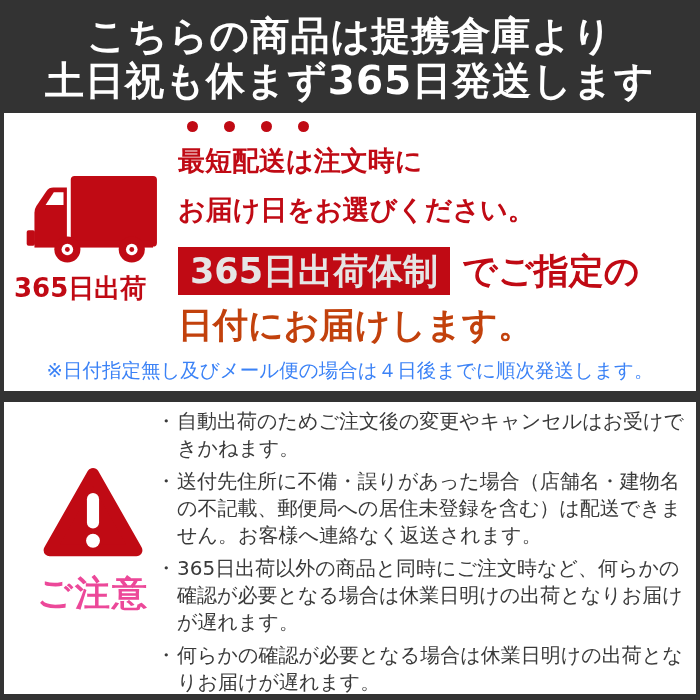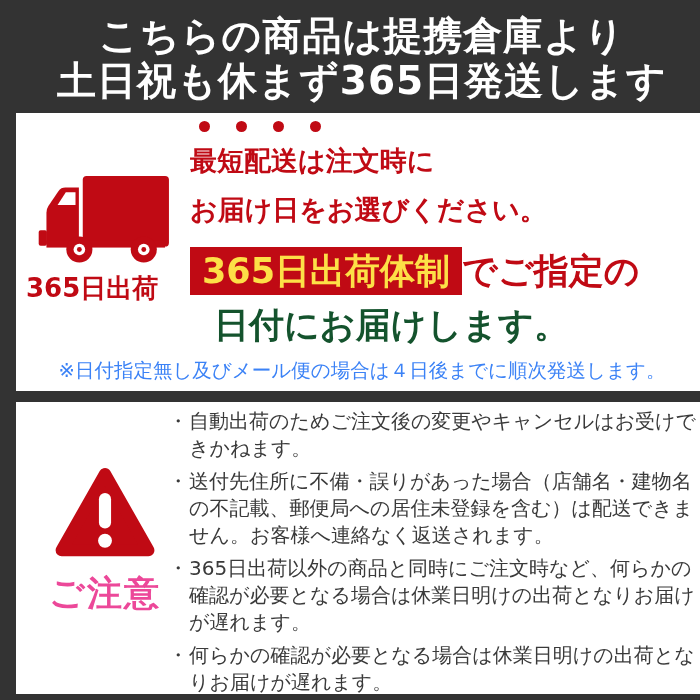--- a/index.html
+++ b/index.html
@@ -3,21 +3,21 @@
 <meta charset="utf-8">
 <style>
   html,body { margin:0; padding:0; }
   body {
     width:700px; height:700px;
     background:#333333;
     font-family:"DejaVu Sans","Liberation Sans",sans-serif;
     position:relative;
     overflow:hidden;
   }
-  .stage { position:absolute; left:12px; top:0; width:580px; height:700px; }
+  .stage { position:absolute; left:0; top:0; width:580px; height:700px; }
 
   
   .top-banner {
     position:absolute; left:0; top:0; width:700px; height:113px;
     background:#333333; color:#ffffff;
     text-align:center; font-weight:bold;
     padding-top:13px; box-sizing:border-box;
   }
   .top-banner .bline { font-size:39px; line-height:45px; letter-spacing:1px; white-space:nowrap; }
 
@@ -29,26 +29,26 @@
   .truck-block { position:absolute; left:10px; top:60px; width:160px; }
   .truck-svg { width:142px; height:92px; display:block; margin:0 auto; }
   .truck-label { font-size:26px; font-weight:bold; color:#C00A14; margin-top:6px; white-space:nowrap; }
 
   .ship-content { position:absolute; left:174px; top:6px; }
   .dots-row { display:flex; gap:26px; margin:2px 0 3px 9px; height:12px; }
   .dot { width:11px; height:11px; border-radius:50%; background:#C00A14; flex:none; }
   .headline { font-size:27px; font-weight:bold; color:#C00A14; line-height:49px; white-space:nowrap; }
   .highlight-row { display:flex; align-items:center; margin-top:13px; }
   .highlight-box {
-    background:#C00A14; color:#fde047;
+    background:#C00A14; color:#e5e5e5;
     font-size:35px; font-weight:bold; line-height:40px;
     padding:4px 12px; white-space:nowrap;
   }
-  .highlight-suffix { font-size:35px; font-weight:bold; color:#C00A14; white-space:nowrap; }
-  .line3 { font-size:35px; font-weight:bold; color:#14532d; line-height:42px; margin-top:9px; white-space:nowrap;margin-left:24px; }
+  .highlight-suffix { font-size:35px; font-weight:bold; color:#C00A14; margin-left:12px; white-space:nowrap; }
+  .line3 { font-size:35px; font-weight:bold; color:#c2410c; line-height:42px; margin-top:9px; white-space:nowrap; }
   .ship-note {
     position:absolute; left:0; right:0; bottom:7px;
     text-align:center; font-size:19.5px; color:#3b82f6; white-space:nowrap;
   }
 
   
   .caution-panel {
     position:absolute; left:4px; top:402px; width:692px; height:292px;
     background:#ffffff; overflow:hidden;
   }

